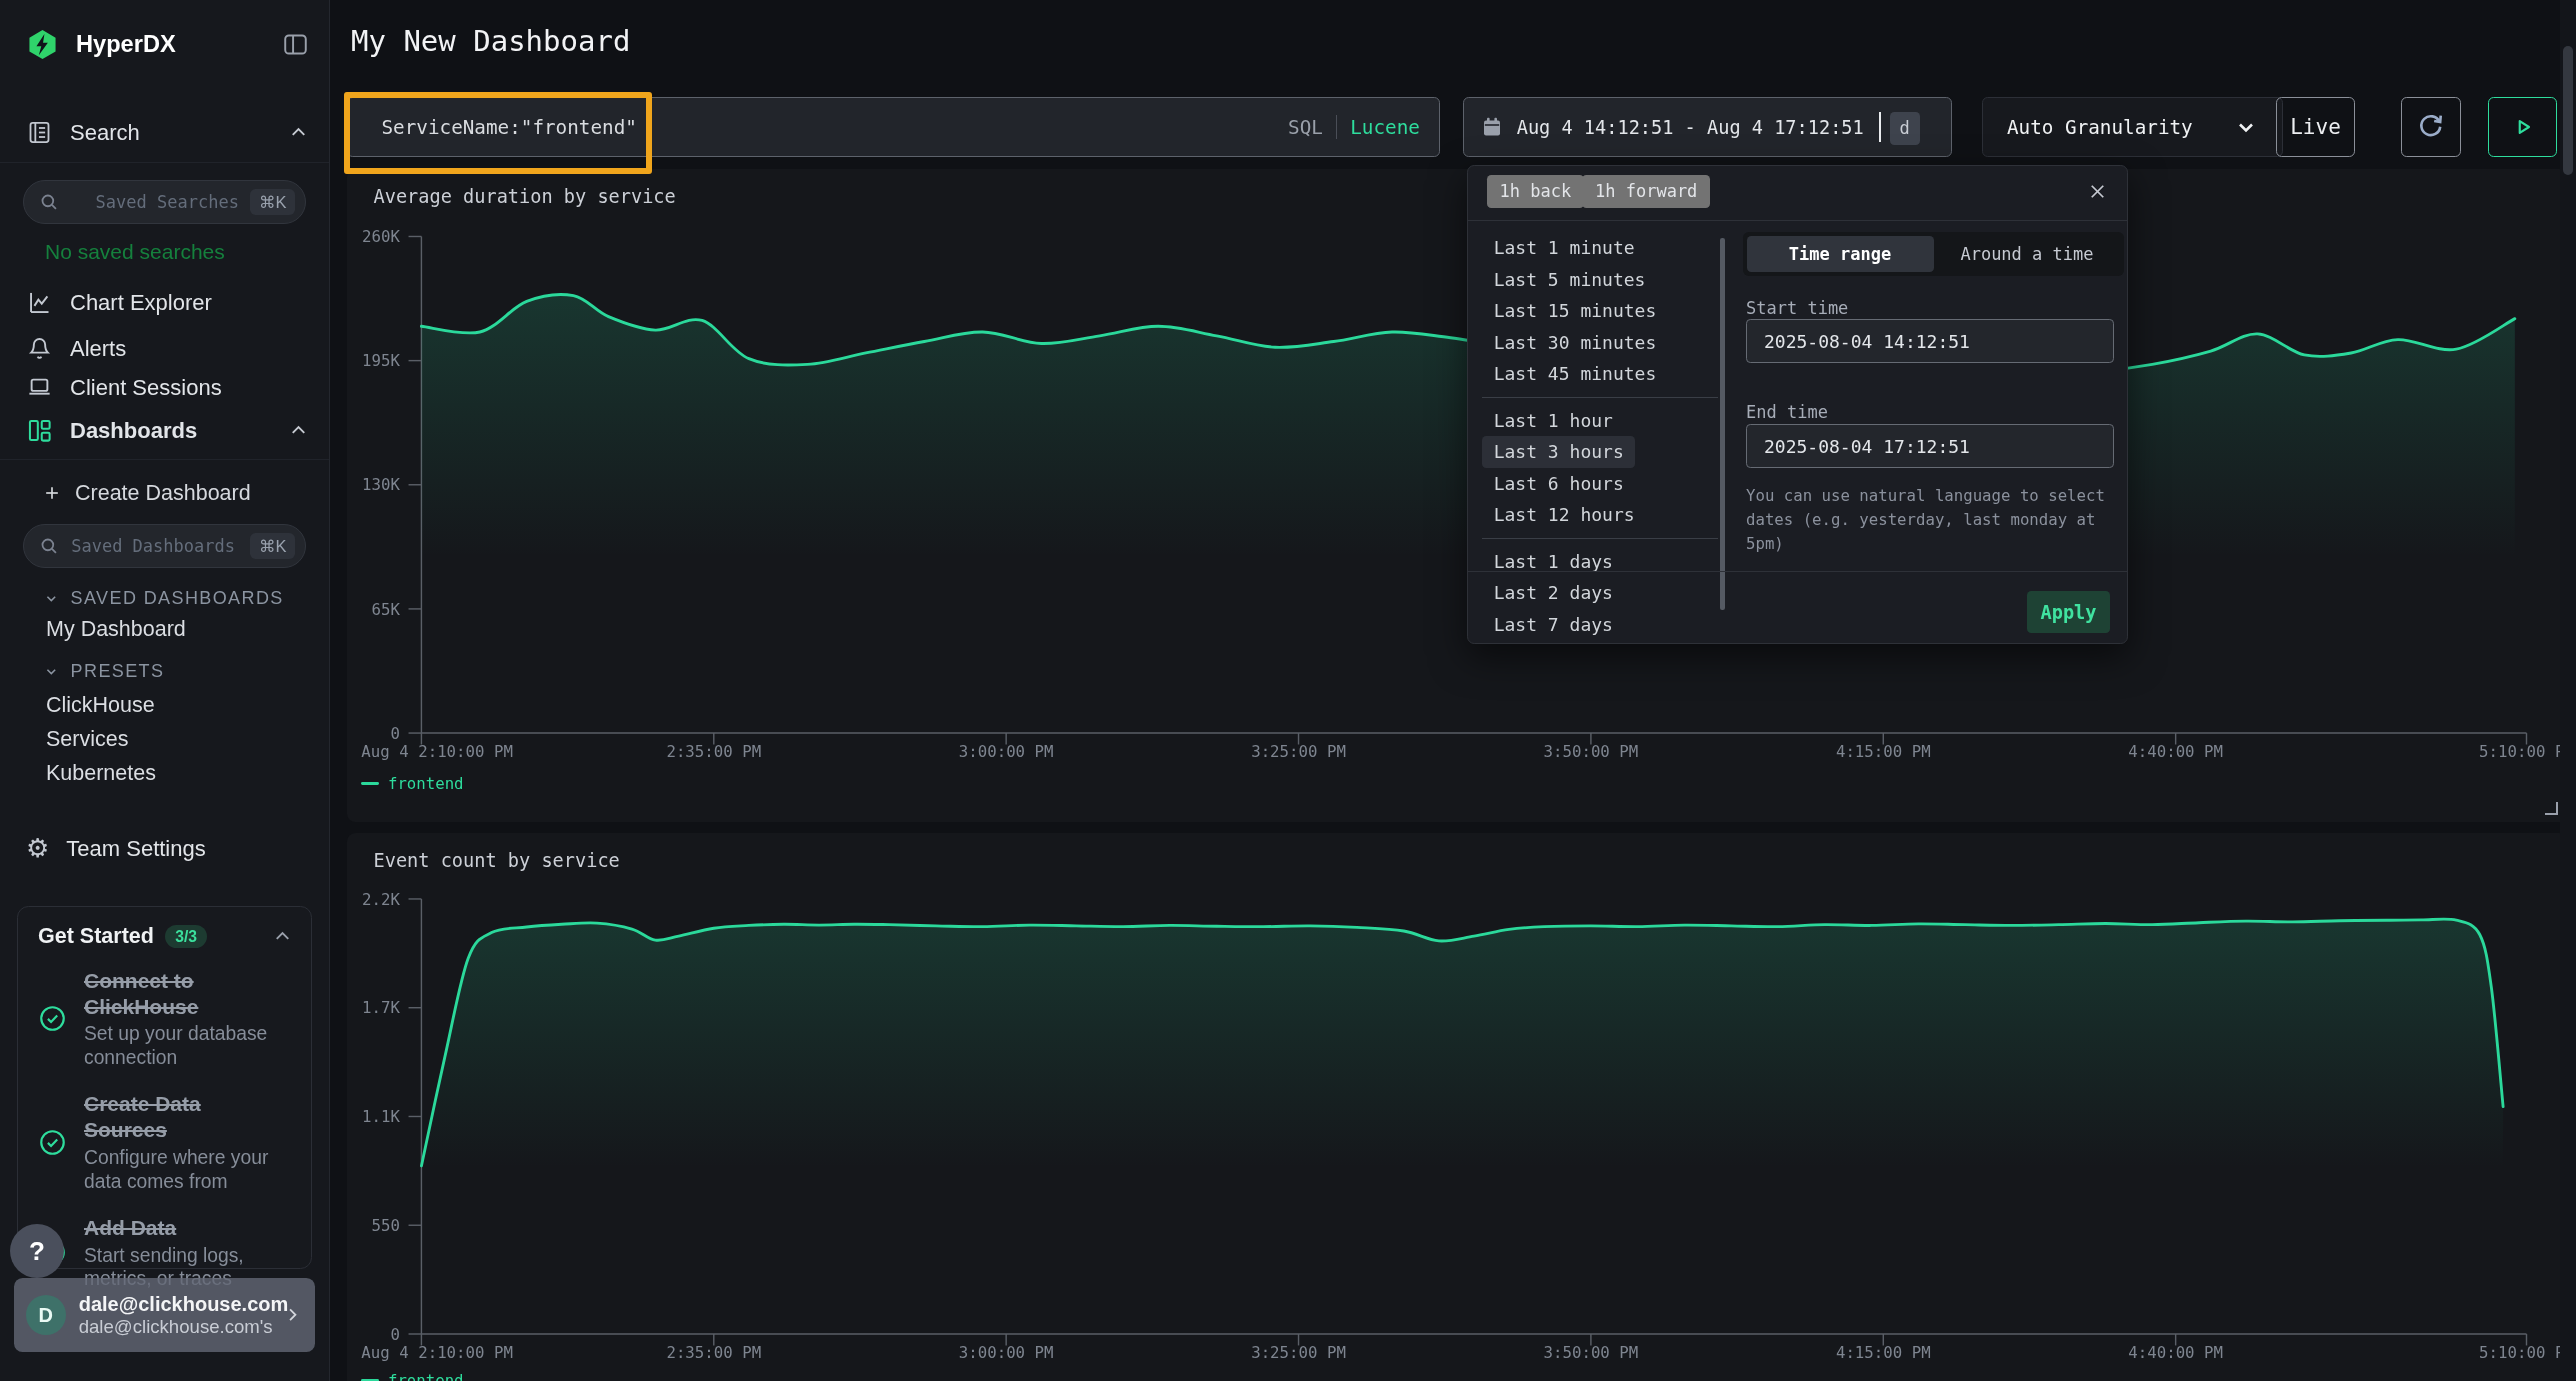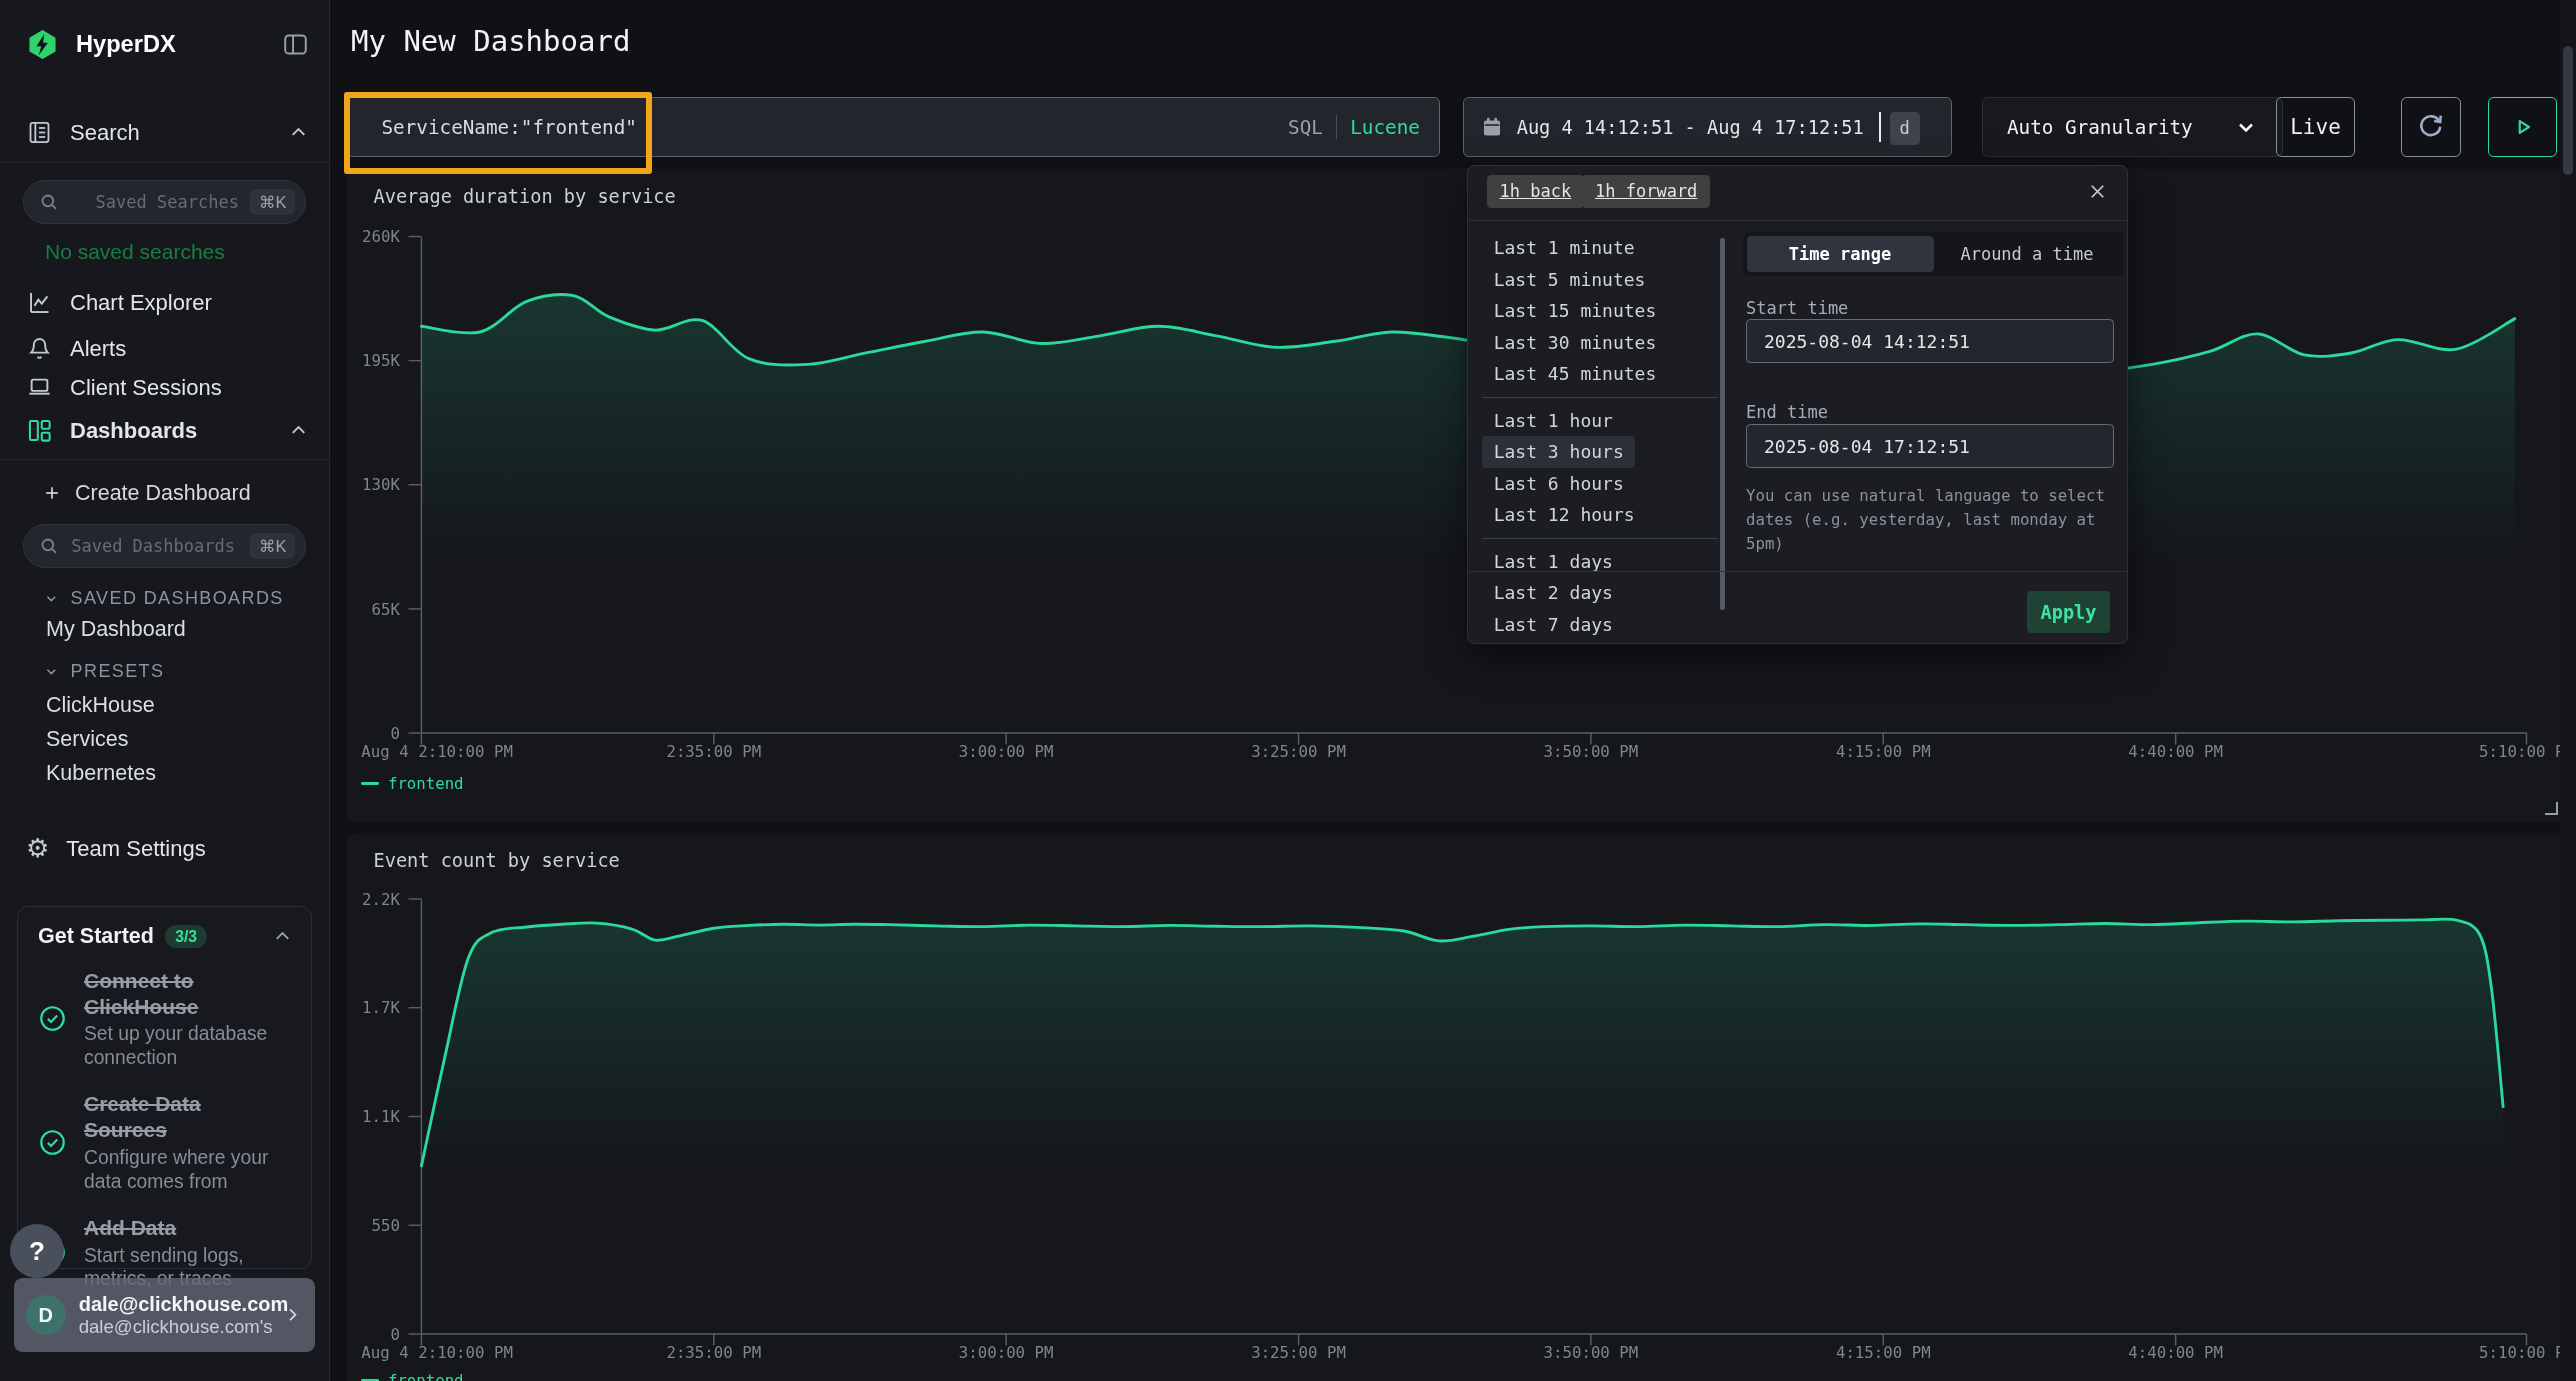--- a/index.html
+++ b/index.html
@@ -82,22 +82,22 @@
   #legend-0{left:14.3px;top:605px;}
   #legend-1{left:14.3px;top:538px;}
   .resize-handle{position:absolute;width:11.4px;height:11.4px;border-right:2.1px solid #9aa0ab;border-bottom:2.1px solid #9aa0ab;}
   #resize-0{left:2198px;top:633px;}
 
   
   #time-popup{position:absolute;left:1137px;top:165px;width:661px;height:479px;background:#1b1d23;
               border:0.7px solid #2e3138;border-radius:7.2px;z-index:100;box-shadow:0 13px 36px rgba(0,0,0,.55);
               overflow:hidden;box-sizing:border-box;}
   .pp-hdr{position:absolute;left:0;right:0;top:0;height:54px;border-bottom:0.7px solid #2e3138;}
-  .pp-btn{position:absolute;top:8.6px;height:33px;background:#404040;border-radius:4.3px;display:flex;align-items:center;
-          padding:0 13px;font-size:17px;color:#e3e5e9;text-decoration:underline;}
+  .pp-btn{position:absolute;top:8.6px;height:33px;background:#737373;border-radius:4.3px;display:flex;align-items:center;
+          padding:0 13px;font-size:17px;color:#e3e5e9;}
   #pp-back{left:18.6px;}
   #pp-forward{left:114px;}
   #pp-close{position:absolute;right:13px;top:8.6px;width:33px;height:33px;display:flex;align-items:center;justify-content:center;}
   .preset-list{position:absolute;left:14.3px;top:66px;width:240px;}
   .preset{width:fit-content;padding:5px 11.4px;border-radius:4.3px;font-size:18px;color:#d2d6db;line-height:21.5px;margin-bottom:0px;}
   .preset.sel{background:#2c2f37;}
   .pl-div{height:0.7px;background:#3a3e46;width:236px;margin:7.2px 0;}
   #pp-scroll{position:absolute;left:252px;top:72px;width:5px;height:372px;background:#555a63;border-radius:2.1px;}
   .tabs{position:absolute;left:275px;top:66px;width:381px;height:44px;background:#141619;border-radius:5.7px;
         display:flex;padding:3.6px;box-sizing:border-box;}

